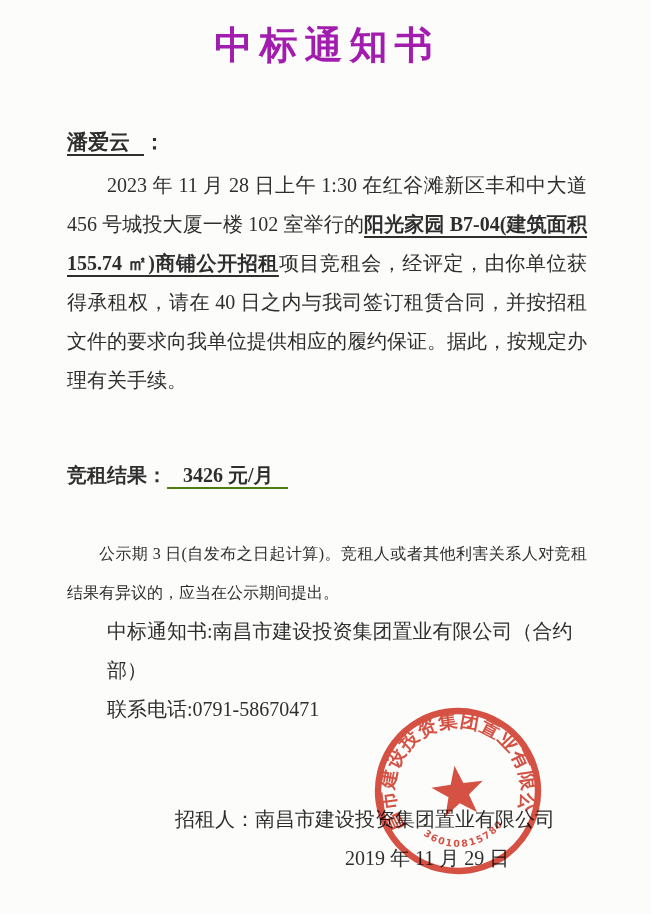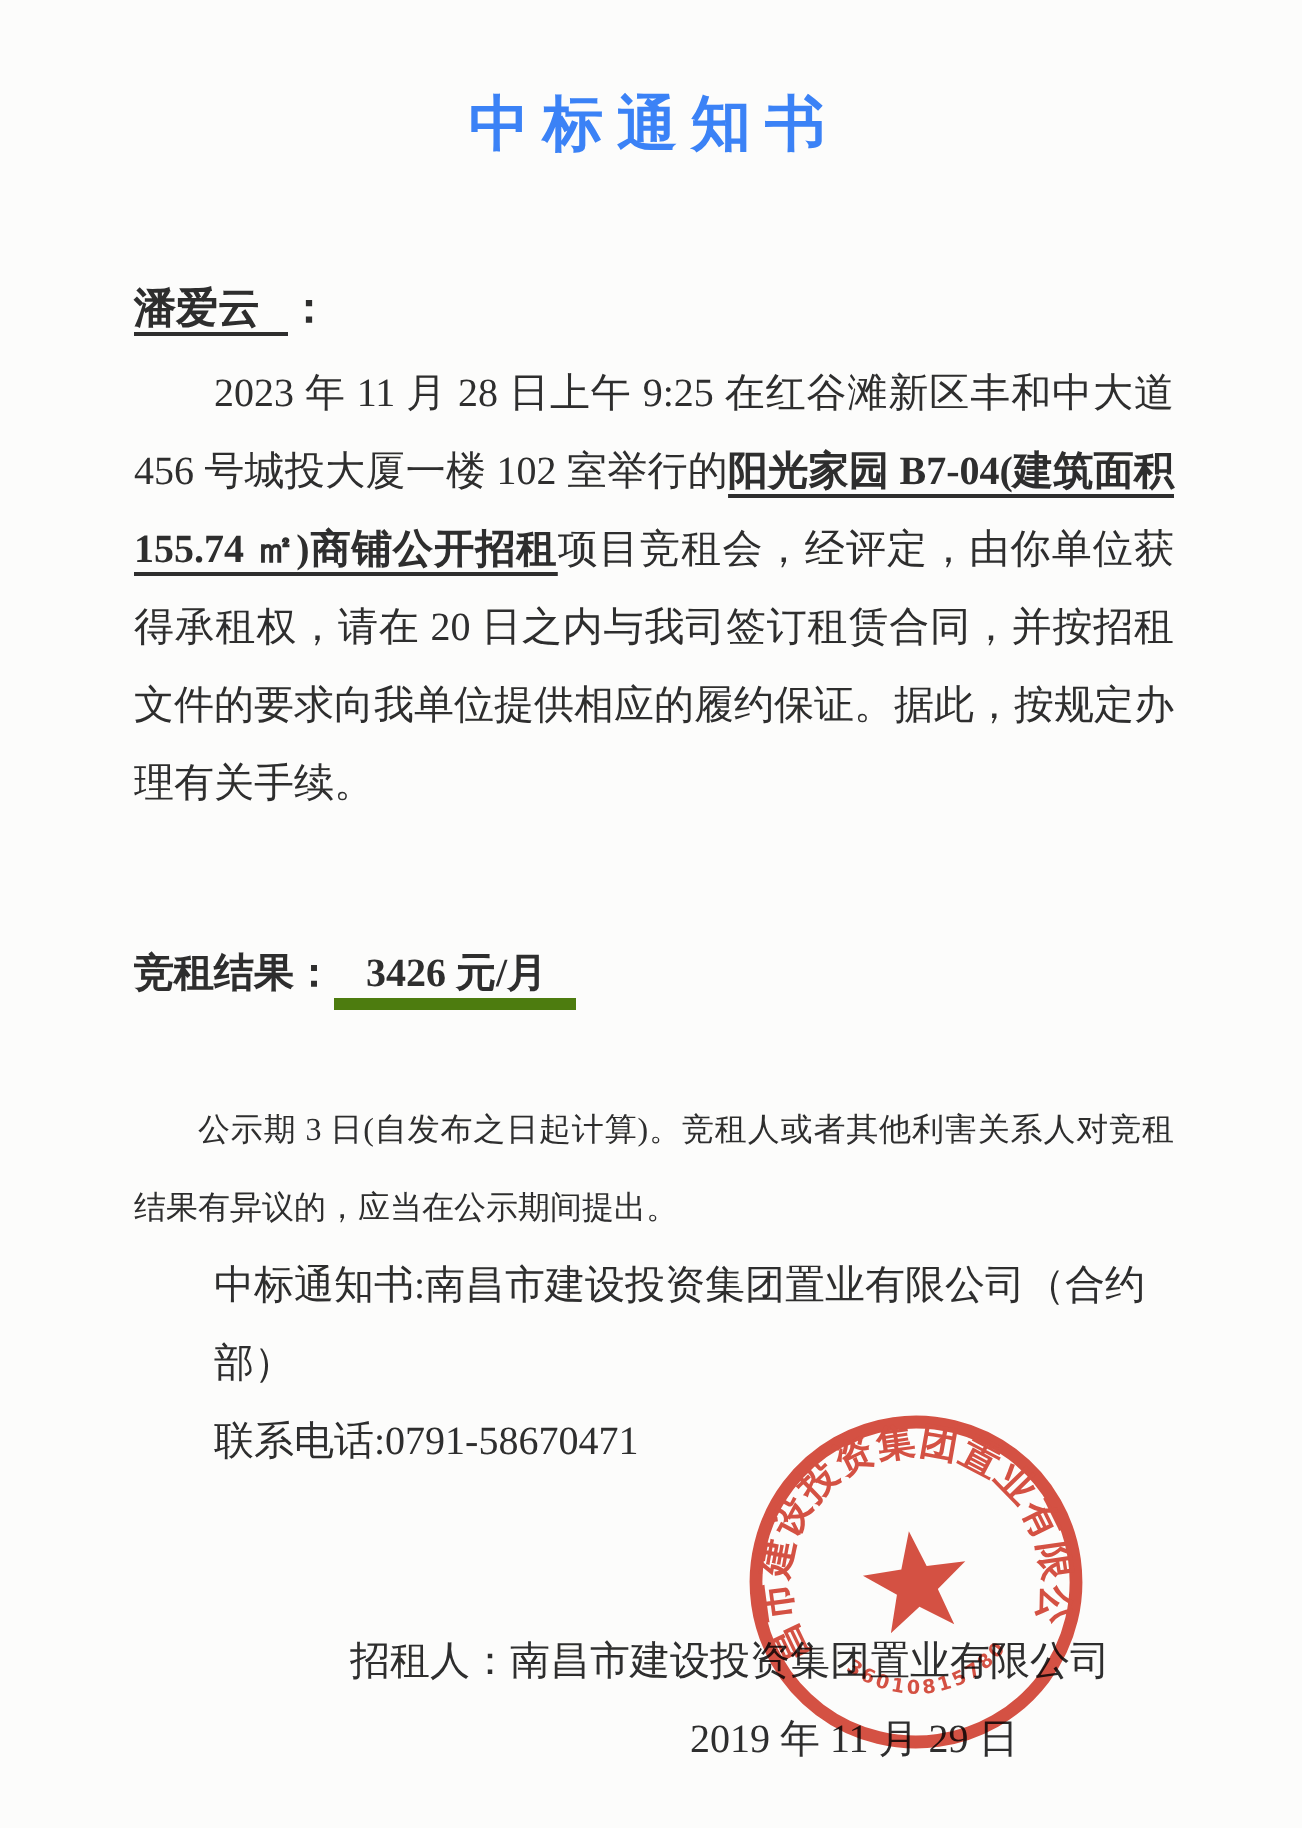--- a/index.html
+++ b/index.html
@@ -13,26 +13,26 @@
     overflow: hidden;
     font-family: "Liberation Serif", "DejaVu Serif", serif;
     color: #2e2e2e;
   }
   .content {
     position: relative;
     padding: 0 64px 0 67px;
     z-index: 1;
   }
   .title {
-    margin-top: 42px;
+    margin-top: 20px;
     text-align: center;
-    font-size: 30px;
+    font-size: 38px;
     font-weight: bold;
     letter-spacing: 7px;
-    color: #3b82f6;
+    color: #a21caf;
   }
   .recipient-line {
     margin-top: 52px;
     font-size: 21px;
     font-weight: bold;
     line-height: 39px;
   }
   .recipient-name {
     border-bottom: 2px solid #2e2e2e;
     padding-right: 14px;
@@ -49,21 +49,21 @@
     text-decoration: underline;
     text-underline-offset: 5px;
   }
   .result-line {
     margin-top: 56px;
     font-size: 20px;
     font-weight: bold;
     line-height: 39px;
   }
   .result-value {
-    border-bottom: 6px solid #4d7c0f;
+    border-bottom: 2px solid #4d7c0f;
     padding: 0 14px 1px 16px;
   }
   .notice-para {
     margin-top: 39px;
     font-size: 16px;
     line-height: 39px;
     text-align: justify;
     text-indent: 2em;
   }
   .info-line {
@@ -101,21 +101,21 @@
 <div class="page">
   <div class="content">
 
     <div class="title">中标通知书</div>
 
     <div class="recipient-line">
       <span class="recipient-name">潘爱云</span><span>：</span>
     </div>
 
     <div class="body-para">
-      <span>2023 年 11 月 28 日上午 9:25 在红谷滩新区丰和中大道 456 号城投大厦一楼 102 室举行的</span><span class="u-bold">阳光家园 B7-04(建筑面积 155.74 ㎡)商铺公开招租</span><span>项目竞租会，经评定，由你单位获得承租权，请在 20 日之内与我司签订租赁合同，并按招租文件的要求向我单位提供相应的履约保证。据此，按规定办理有关手续。</span>
+      <span>2023 年 11 月 28 日上午 1:30 在红谷滩新区丰和中大道 456 号城投大厦一楼 102 室举行的</span><span class="u-bold">阳光家园 B7-04(建筑面积 155.74 ㎡)商铺公开招租</span><span>项目竞租会，经评定，由你单位获得承租权，请在 40 日之内与我司签订租赁合同，并按招租文件的要求向我单位提供相应的履约保证。据此，按规定办理有关手续。</span>
     </div>
 
     <div class="result-line">
       <span>竞租结果：</span><span class="result-value">3426 元/月</span>
     </div>
 
     <div class="notice-para">公示期 3 日(自发布之日起计算)。竞租人或者其他利害关系人对竞租结果有异议的，应当在公示期间提出。</div>
 
     <div class="info-line">中标通知书:南昌市建设投资集团置业有限公司（合约部）</div>
     <div class="info-line">联系电话:0791-58670471</div>

